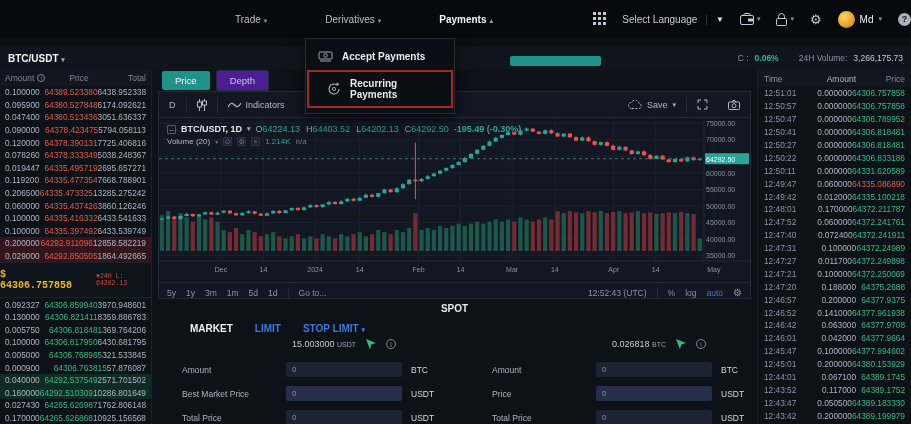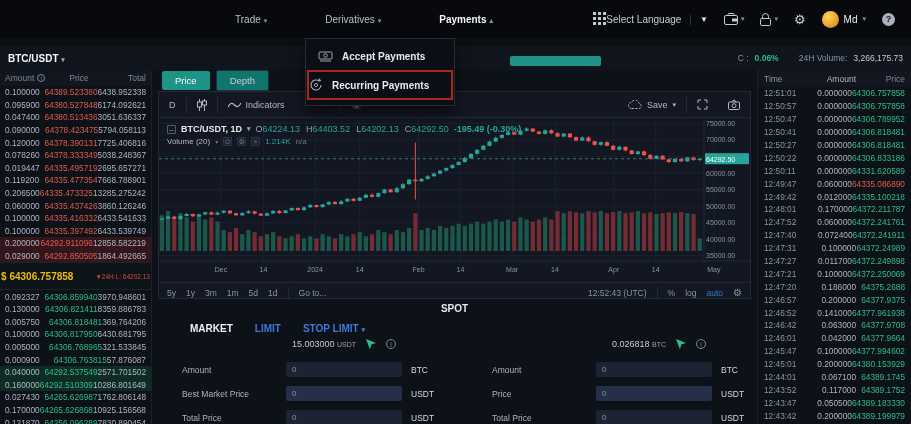--- a/index.html
+++ b/index.html
@@ -6,38 +6,38 @@
   html,body { width:911px; height:424px; overflow:hidden; background:#0b0e13;
     font-family:"Liberation Sans", sans-serif; color:#c6cbd4; }
 
   
   .topnav { height:38px; background:#07090d; display:flex; align-items:center; font-size:10px; }
   .nav-left { display:flex; align-items:center; margin-left:235px; gap:58px; }
   .nav-item { color:#b9bfca; cursor:pointer; white-space:nowrap; }
   .nav-item .caret { font-size:7px; color:#8a93a0; margin-left:3px; }
   .nav-item.active { color:#f2f4f7; font-weight:bold; }
   .apps-icon { margin-left:42px; }
-  .nav-right { margin-left:auto; display:flex; align-items:center; gap:16px; padding-right:20px; }
+  .nav-right { margin-left:auto; display:flex; align-items:center; gap:16px; padding-right:4px; }
   .lang { display:flex; align-items:center; gap:8px; color:#c3c9d3; }
   .lang .sep { color:#3a404c; }
   .lang .tri { font-size:8px; color:#dfe3ea; }
   .icon-drop { display:flex; align-items:center; gap:3px; color:#8a93a0; font-size:7px; }
   .gear-glyph { font-size:13px; color:#c3c9d3; }
   .avatar { width:17px; height:17px; border-radius:50%;
     background:radial-gradient(circle at 35% 32%, #ffd45e 0%, #e8a62e 55%, #b97c14 100%); }
   .user { display:flex; align-items:center; gap:5px; color:#eef1f5; }
   .help-circle { width:13px; height:13px; border-radius:50%; background:#aab1bc; color:#11141a;
     font-size:9px; font-weight:bold; display:flex; align-items:center; justify-content:center; margin-right:-4px; }
 
   
   .dropdown { position:absolute; left:305px; top:38px; width:150px; background:#0b0e14;
     border:1px solid #262b35; box-shadow:0 6px 14px rgba(0,0,0,.6); z-index:60; padding:4px 0 6px; }
   .menu-item { display:flex; align-items:center; gap:8px; padding:6px 12px; font-size:10px;
     font-weight:bold; color:#e8eaee; cursor:pointer; }
-  .menu-item.highlight { outline:2px solid #a8271f; outline-offset:-1px; margin:2px 2px 0; padding:7px 0; }
+  .menu-item.highlight { outline:2px solid #a8271f; outline-offset:-1px; margin:2px 2px 0; padding:7px 18px; }
   .mi-icon { width:16px; height:14px; flex:none; opacity:.85; }
 
   
   .subheader { height:24px; margin-top:8px; background:#10151d; display:flex; align-items:center;
     padding:0 8px; font-size:9px; }
   .pair { color:#f2f4f7; font-weight:bold; font-size:10px; }
   .pair .caret { font-size:7px; color:#9aa2b0; }
   .teal-bar { position:absolute; left:510px; top:56px; width:91px; height:10px; background:#1f9486; border-radius:2px; }
   .sub-stats { margin-left:auto; display:flex; gap:6px; align-items:center; color:#8b93a2; font-size:8.5px; }
   .pos { color:#2ebd85; font-weight:bold; }
@@ -56,42 +56,42 @@
   .ob-head .h-p { width:56px; text-align:center; }
   .ob-head .h-t { flex:1; text-align:right; }
   .ob-row { height:12.6px; align-items:center; font-size:8.3px; cursor:pointer; }
   .ob-row .c-a { width:46px; color:#aeb4c0; }
   .ob-row .c-p { width:56px; text-align:right; }
   .ob-row .c-t { flex:1; text-align:right; color:#aeb4c0; }
   .ask .c-p { color:#e25a4a; }
   .bid .c-p { color:#2ebd85; }
   .hl-ask { background:#33161c; }
   .hl-bid { background:#0f2c24; }
-  .ob-ticker { height:28px; display:flex; align-items:center; justify-content:center; gap:22px;
-    background:#0c141a; border-top:1px solid #1c222c; border-bottom:1px solid #1c222c; }
+  .ob-ticker { height:36px; display:flex; align-items:center; justify-content:center; gap:22px;
+    background:#0c141a; border-top:1px solid #1c222c; border-bottom:1px solid #1c222c;font-family:Liberation Mono, monospace; }
   .ob-ticker .px { color:#f0b90b; font-weight:bold; font-size:10px; }
   .ob-ticker .low { color:#d8453a; font-size:6.5px; }
   .i-circle { width:8px; height:8px; border:1px solid #7d8696; border-radius:50%; font-size:6px;
     display:inline-flex; align-items:center; justify-content:center; color:#7d8696; }
 
   
   .tr-head, .tr-row { display:flex; padding:0 6px; }
   .tr-head { height:17px; align-items:center; color:#7d8696; font-size:8.5px; background:#12161f; }
   .tr-row { height:12.9px; align-items:center; font-size:8.3px; }
   .t-time { width:44px; color:#8d95a3; }
   .t-amt { width:48px; text-align:right; color:#aeb4c0; }
   .t-px { flex:1; text-align:right; }
   .tr-row.up .t-px { color:#2ebd85; }
   .tr-row.down .t-px { color:#e25a4a; }
 
   
   .pd-tabs { height:34px; display:flex; align-items:center; gap:6px; padding:0 10px; }
   .tab { font-size:9.5px; padding:4px 13px; border-radius:2px; cursor:pointer; }
   .tab.active { background:#1e9488; color:#fff; }
-  .tab.idle { background:#0f766e; color:#c6ccd6; border:1px solid #242c3a; }
+  .tab.idle { background:#4c1d95; color:#c6ccd6; border:1px solid #242c3a; }
 
   
   .chart-box { margin:0 6px; height:208px; background:#131722; border:1px solid #232838; position:relative; }
   .c-toolbar { height:26px; display:flex; align-items:center; border-bottom:1px solid #232838;
     font-size:9px; color:#b2b8c4; }
   .tool { padding:0 10px; height:100%; display:flex; align-items:center; gap:5px; cursor:pointer; }
   .tdiv { width:1px; height:16px; background:#252a38; }
   .c-toolbar .right { margin-left:auto; display:flex; align-items:center; }
   .muted { color:#5d6470; }
   .legend { position:absolute; left:8px; top:32px; font-size:9px; z-index:5; }

